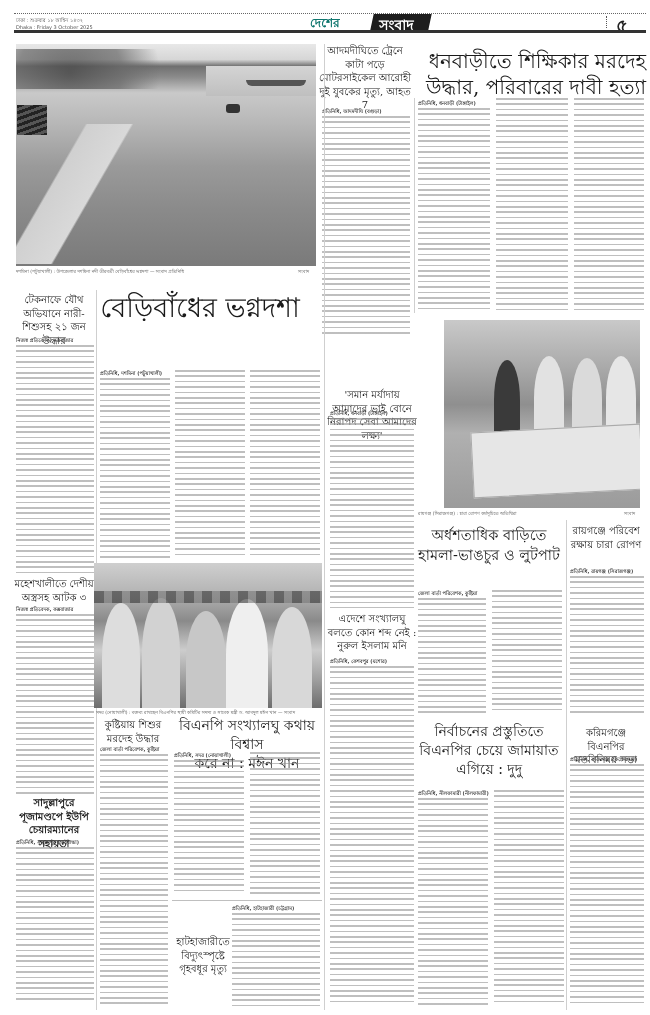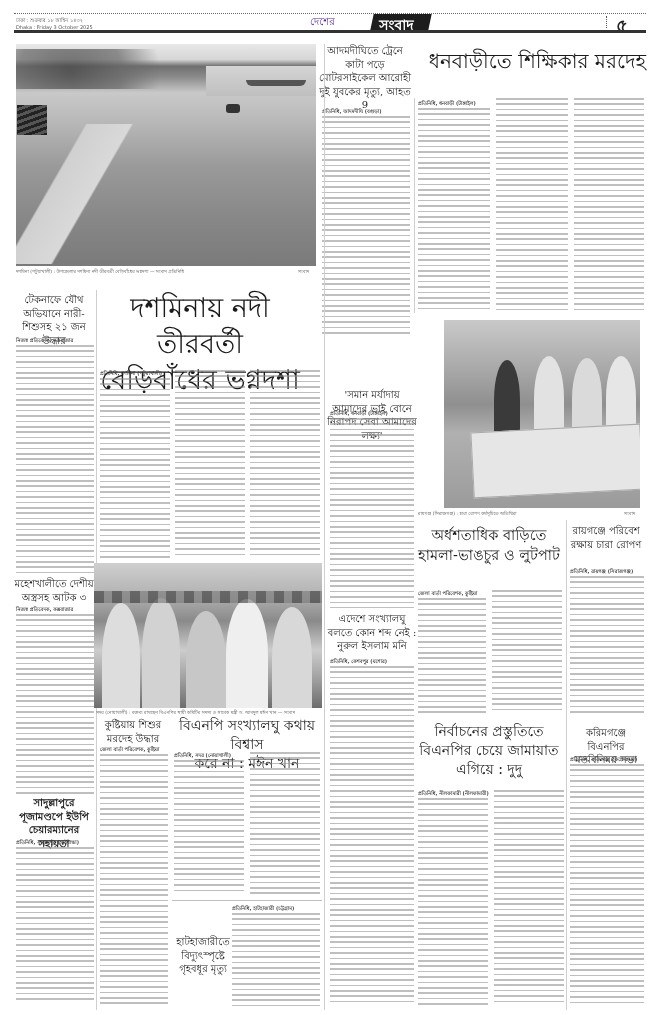--- a/index.html
+++ b/index.html
@@ -5,21 +5,21 @@
   * { box-sizing: border-box; margin: 0; padding: 0; }
   html, body { width: 650px; height: 1015px; background: #ffffff; overflow: hidden; }
   body { position: relative; font-family: "DejaVu Serif", serif; color: #222; }
 
   .abs { position: absolute; }
 
   
   .dotline { position: absolute; left: 14px; right: 4px; top: 13px; border-top: 1px dotted #666; }
   .date-line { position: absolute; left: 16px; font-size: 5px; color: #555; font-family: "DejaVu Sans", sans-serif; }
   .rule-thick { position: absolute; left: 14px; right: 4px; top: 30px; height: 3px; background: #333; }
-  .section-a { position: absolute; left: 310px; top: 14px; font-size: 10px; font-weight: normal; color: #4c1d95; }
+  .section-a { position: absolute; left: 310px; top: 14px; font-size: 12px; font-weight: bold; color: #0f766e; }
   .section-b { position: absolute; left: 372px; top: 14px; height: 16px; padding: 0 16px 0 8px; background: #1d1d1d; color: #fff; font-size: 14px; font-weight: bold; transform: skewX(-12deg); }
   .section-b span { display: inline-block; transform: skewX(12deg); }
   .page-no { position: absolute; left: 616px; top: 12px; font-size: 18px; font-weight: bold; color: #222; }
   .page-sep { position: absolute; left: 606px; top: 16px; height: 12px; border-left: 1px dotted #555; }
 
   
   .photo { position: absolute; background: #999; overflow: hidden; }
   .photo-river { left: 16px; top: 44px; width: 300px; height: 222px;
     background: linear-gradient(180deg, #e8e8e8 0%, #d6d6d6 7%, #6f6f6f 10%, #8c8c8c 15%, #c9c9c9 22%, #b8b8b8 35%, #9a9a9a 55%, #8a8a8a 75%, #7a7a7a 100%); }
   .photo-river .road { position: absolute; left: 0; top: 80px; width: 150px; height: 140px; background: linear-gradient(120deg, transparent 30%, #d0d0d0 31%, #d9d9d9 50%, transparent 51%); }
@@ -71,26 +71,27 @@
   <div class="trees"></div>
   <div class="water"></div>
   <div class="boat"></div>
   <div class="road"></div>
   <div class="cow"></div>
   <div class="gate"></div>
 </div>
 <div class="caption" style="left:16px;top:269px;">দশমিনা (পটুয়াখালী) : উপজেলার দশমিনা নদী তীরবর্তী বেড়িবাঁধের ভগ্নদশা — সংবাদ প্রতিনিধি</div>
 <div class="caption" style="left:298px;top:269px;">সংবাদ</div>
 
-<div class="hl hl-side" style="left:318px;top:44px;width:94px;">আদমদীঘিতে ট্রেনে কাটা পড়ে মোটরসাইকেল আরোহী দুই যুবকের মৃত্যু, আহত 9</div>
+<div class="hl hl-side" style="left:318px;top:44px;width:94px;">আদমদীঘিতে ট্রেনে কাটা পড়ে মোটরসাইকেল আরোহী দুই যুবকের মৃত্যু, আহত 7</div>
 <div class="byline" style="left:322px;top:108px;">প্রতিনিধি, আদমদীঘি (বগুড়া)</div>
 <div class="col" style="left:322px;top:116px;width:88px;height:220px;"></div>
 
 <div class="hl hl-top">
   <div>ধনবাড়ীতে শিক্ষিকার মরদেহ</div>
+  <div>উদ্ধার, পরিবারের দাবী হত্যা</div>
 </div>
 <div class="byline" style="left:418px;top:100px;">প্রতিনিধি, ধনবাড়ী (টাঙ্গাইল)</div>
 <div class="col" style="left:418px;top:108px;width:72px;height:205px;"></div>
 <div class="col" style="left:496px;top:98px;width:72px;height:215px;"></div>
 <div class="col" style="left:574px;top:98px;width:70px;height:215px;"></div>
 
 <div class="hl hl-side" style="left:14px;top:293px;width:80px;">টেকনাফে যৌথ অভিযানে নারী-শিশুসহ ২১ জন উদ্ধার</div>
 <div class="byline" style="left:16px;top:337px;">নিজস্ব প্রতিবেদক, কক্সবাজার</div>
 <div class="col" style="left:16px;top:345px;width:78px;height:230px;"></div>
 
@@ -98,21 +99,20 @@
 <div class="byline" style="left:16px;top:606px;">নিজস্ব প্রতিবেদক, কক্সবাজার</div>
 <div class="col" style="left:16px;top:614px;width:78px;height:180px;"></div>
 
 <div class="hl hl-side" style="left:14px;top:796px;width:80px;font-weight:bold;">সাদুল্লাপুরে পূজামণ্ডপে ইউপি চেয়ারম্যানের সহায়তা</div>
 <div class="byline" style="left:16px;top:839px;">প্রতিনিধি, সাদুল্লাপুর (গাইবান্ধা)</div>
 <div class="col" style="left:16px;top:847px;width:78px;height:155px;"></div>
 
 <div class="vrule" style="left:96px;top:290px;height:720px;"></div>
 
 <div class="hl hl-main">
-  <div>দশমিনায় নদী তীরবর্তী</div>
   <div>বেড়িবাঁধের ভগ্নদশা</div>
 </div>
 <div class="byline" style="left:100px;top:370px;">প্রতিনিধি, দশমিনা (পটুয়াখালী)</div>
 <div class="col" style="left:100px;top:378px;width:70px;height:180px;"></div>
 <div class="col" style="left:175px;top:370px;width:70px;height:188px;"></div>
 <div class="col" style="left:250px;top:370px;width:70px;height:188px;"></div>
 
 <div class="photo photo-group1">
   <div class="person" style="left:8px;top:40px;width:38px;height:110px;background:#ddd;"></div>
   <div class="person" style="left:48px;top:35px;width:38px;height:110px;background:#d2d2d2;"></div>

